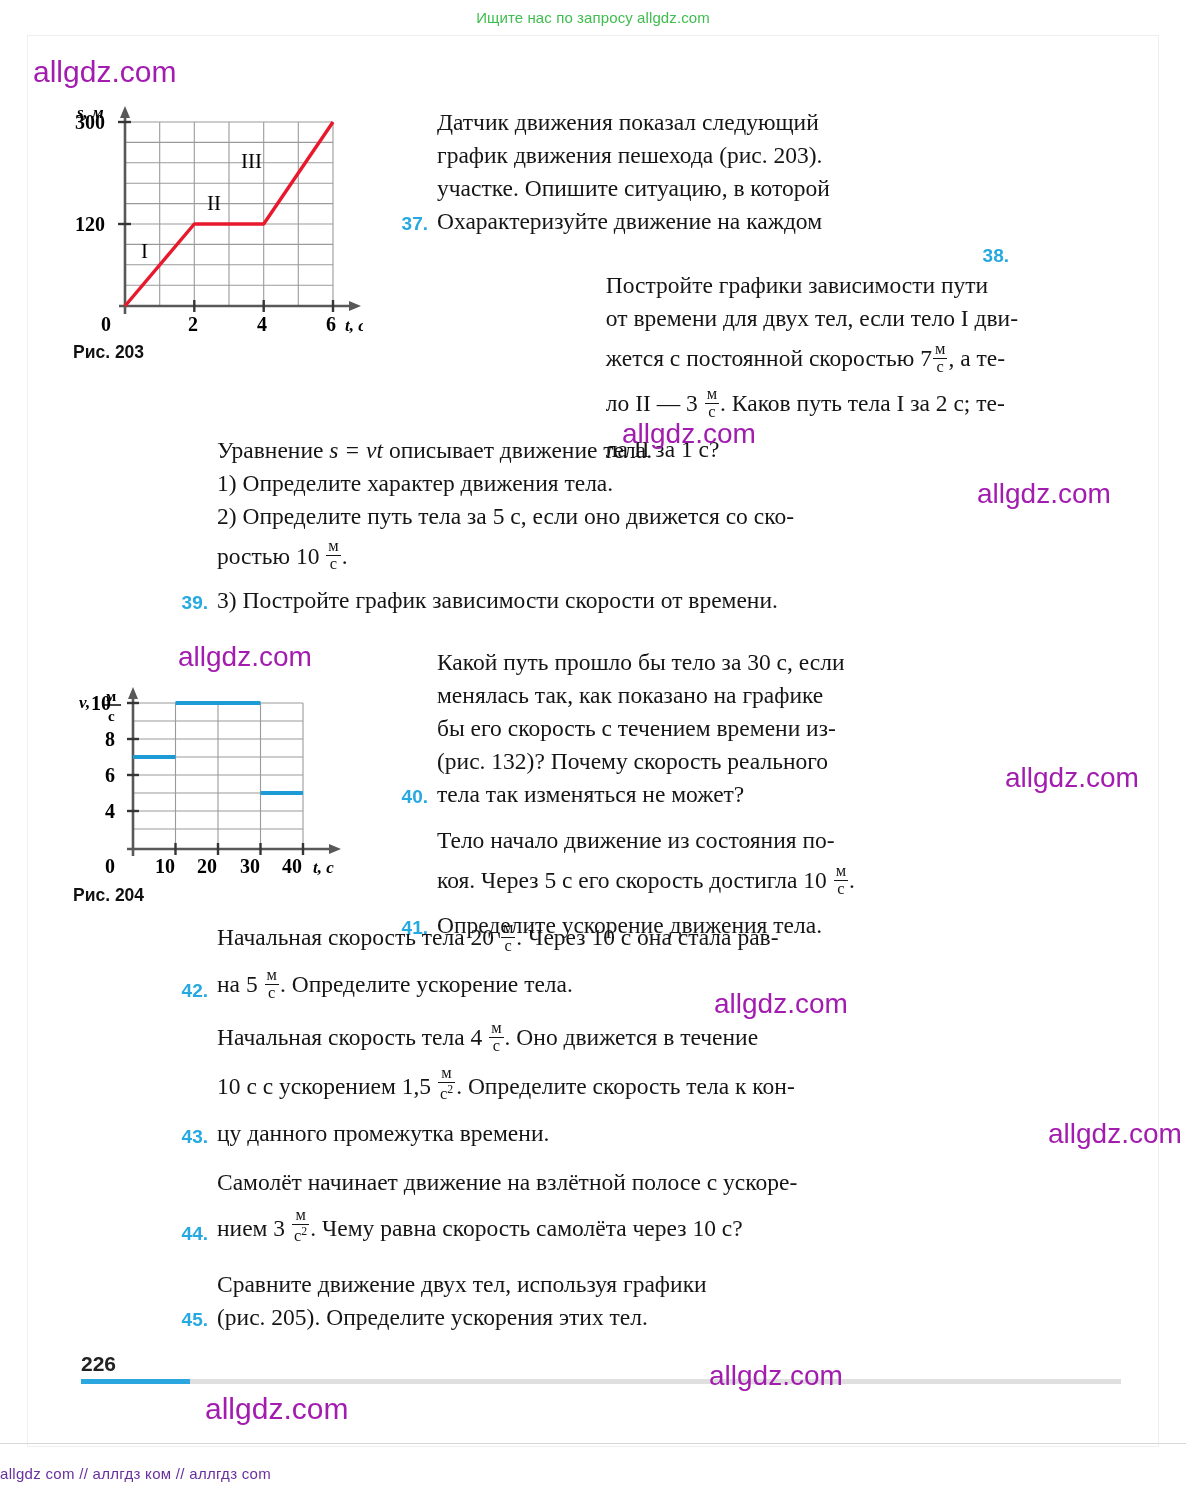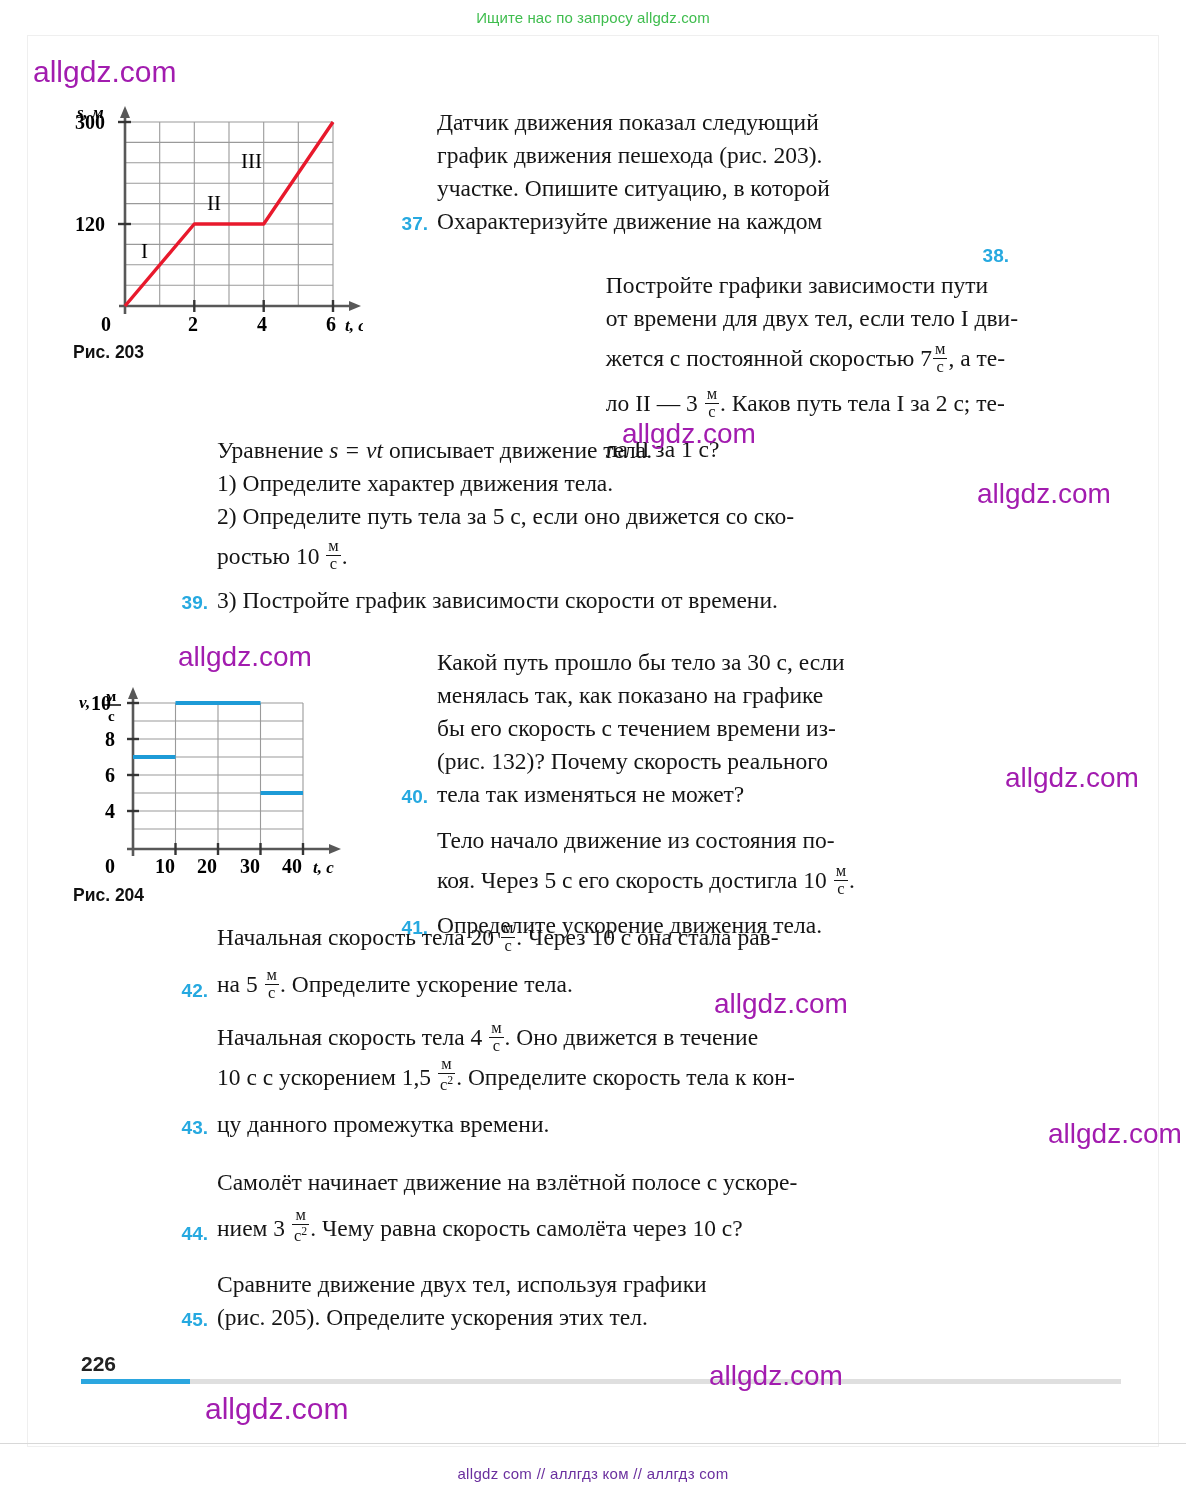--- a/index.html
+++ b/index.html
@@ -32,21 +32,21 @@
     font-family:"Liberation Sans", sans-serif;
     font-size:15px;
     letter-spacing:.1px;
   }
 
   
   .footer-bar{
     position:absolute; left:0; bottom:0;
     width:1186px; height:58px;
     border-top:1px solid #d8d8d8;
-    display:flex; align-items:center; justify-content:center;
+    display:flex; align-items:center; justify-content:flex-start;
   }
   .footer-text{
     color:#6a2f9e;
     font-family:"Liberation Sans", sans-serif;
     font-size:15px;
     letter-spacing:.3px;
   }
 
   
   .wm{
@@ -374,21 +374,21 @@
     </div>
   </div>
 
   <div class="fullblock" style="top:985px;">
     <div class="task">
       <div class="tnum">43.</div>
       <div class="tbody">
         <div>
           <span>Начальная скорость тела 4</span>&nbsp;<span class="frac"><span class="num">м</span><span class="den">c</span></span><span>. Оно движется в течение</span>
         </div>
-        <div style="margin-top:2px;">
+        <div style="margin-top:11px;">
           <span>10 с с ускорением 1,5</span>&nbsp;<span class="frac"><span class="num">м</span><span class="den"><span>c</span><sup>2</sup></span></span><span>. Определите скорость тела к кон-</span>
         </div>
         <div class="last" style="margin-top:11px;">цу данного промежутка времени.</div>
       </div>
     </div>
   </div>
 
   <div class="fullblock" style="top:1130px;">
     <div class="task">
       <div class="tnum">44.</div>

